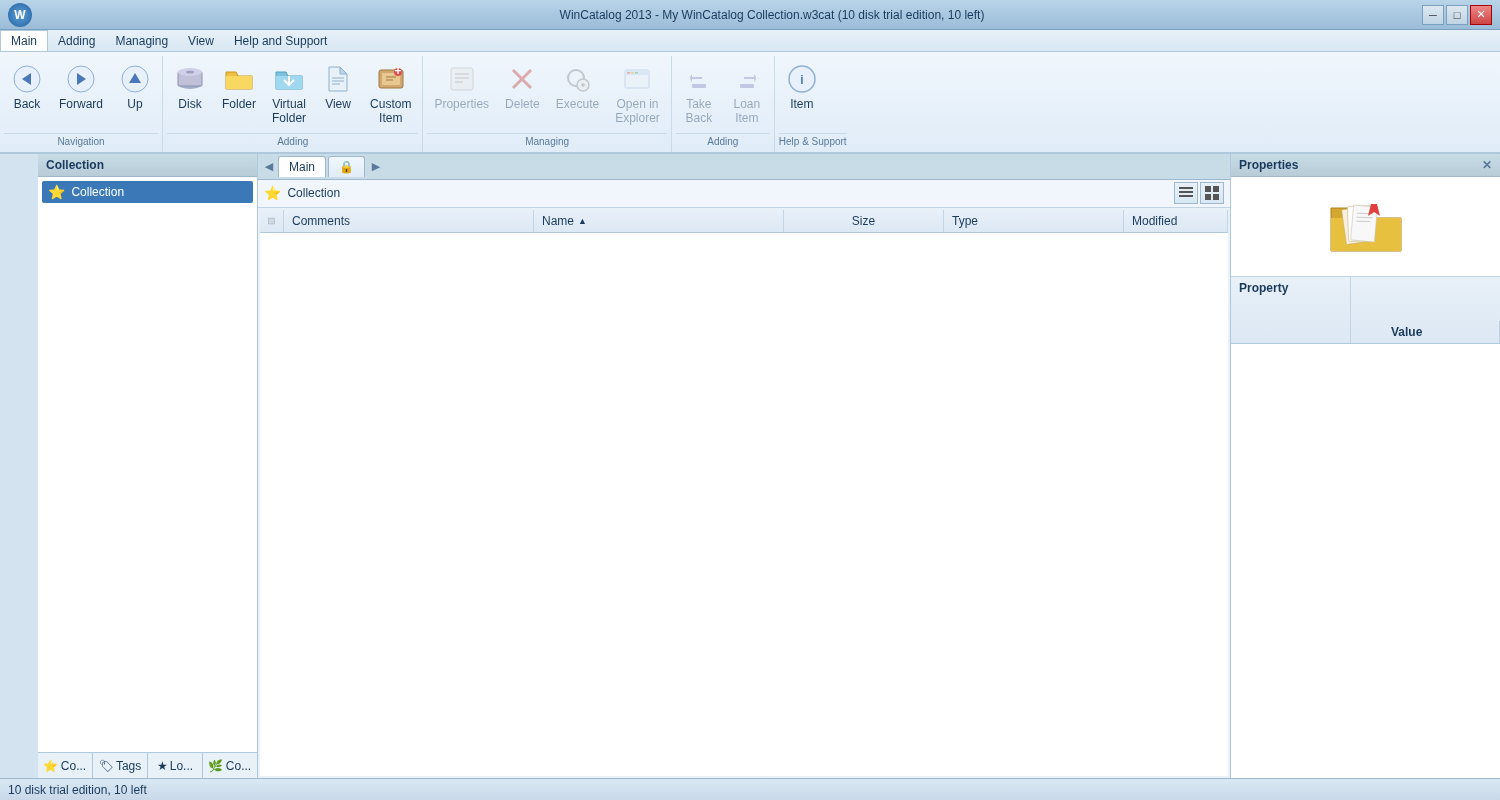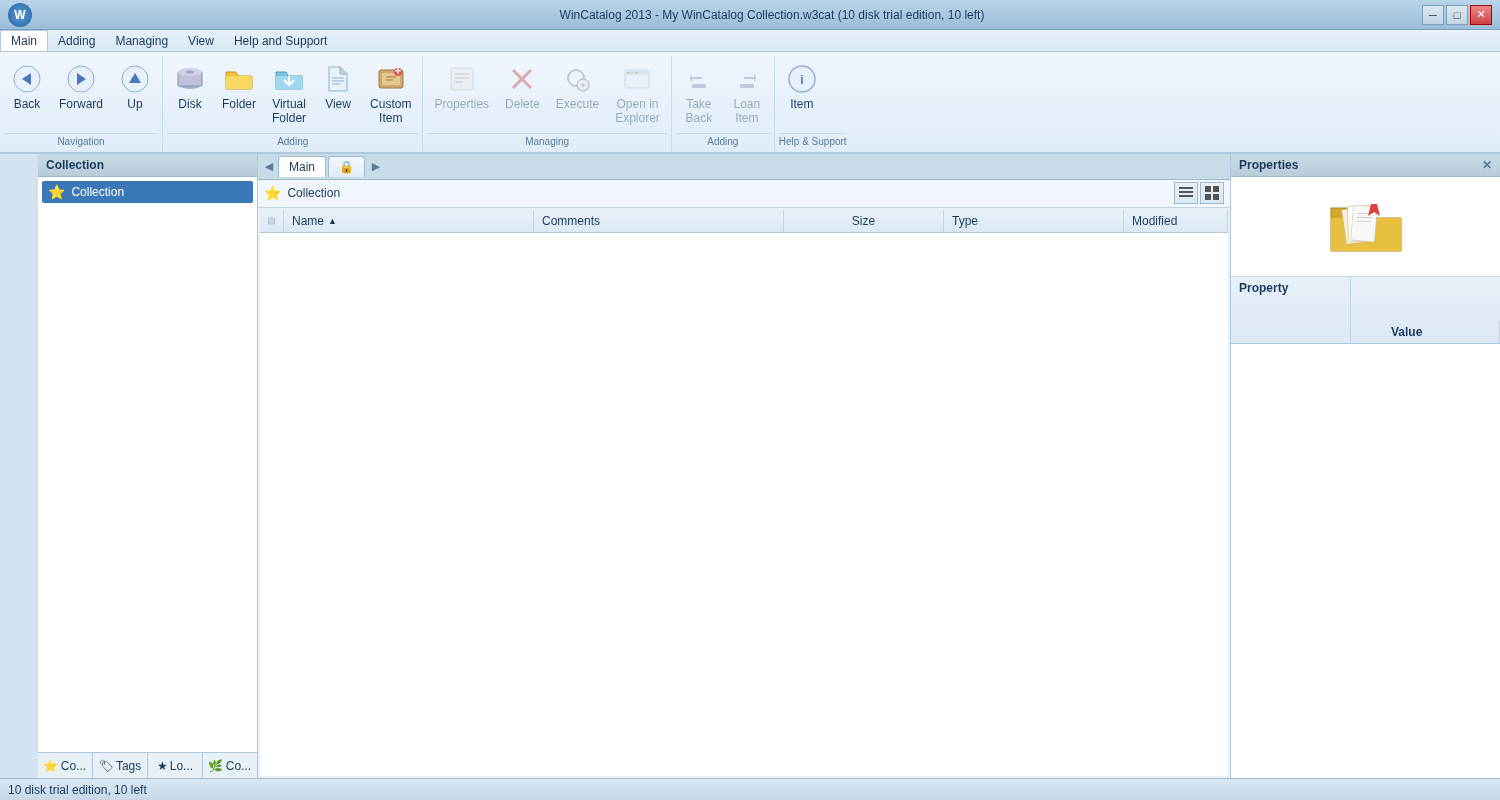--- a/index.html
+++ b/index.html
@@ -584,26 +584,26 @@
       </div>
     </div>
 
     <div id="file-list">
       <div id="file-list-header">
         <div class="col-header col-icon">
           <svg width="12" height="12" viewBox="0 0 12 12">
               <rect x="1" y="1" width="10" height="10" fill="#d0d8e0" stroke="#a0b0c0"></rect>
             </svg>
         </div>
+        <div class="col-header col-comments">
+          <span>Comments</span>
+        </div>
         <div class="col-header col-name">
           <span>Name</span>
           <span class="sort-arrow">▲</span>
-        </div>
-        <div class="col-header col-comments">
-          <span>Comments</span>
         </div>
         <div class="col-header col-size">
           <span>Size</span>
         </div>
         <div class="col-header col-type">
           <span>Type</span>
         </div>
         <div class="col-header col-modified">
           <span>Modified</span>
         </div>

